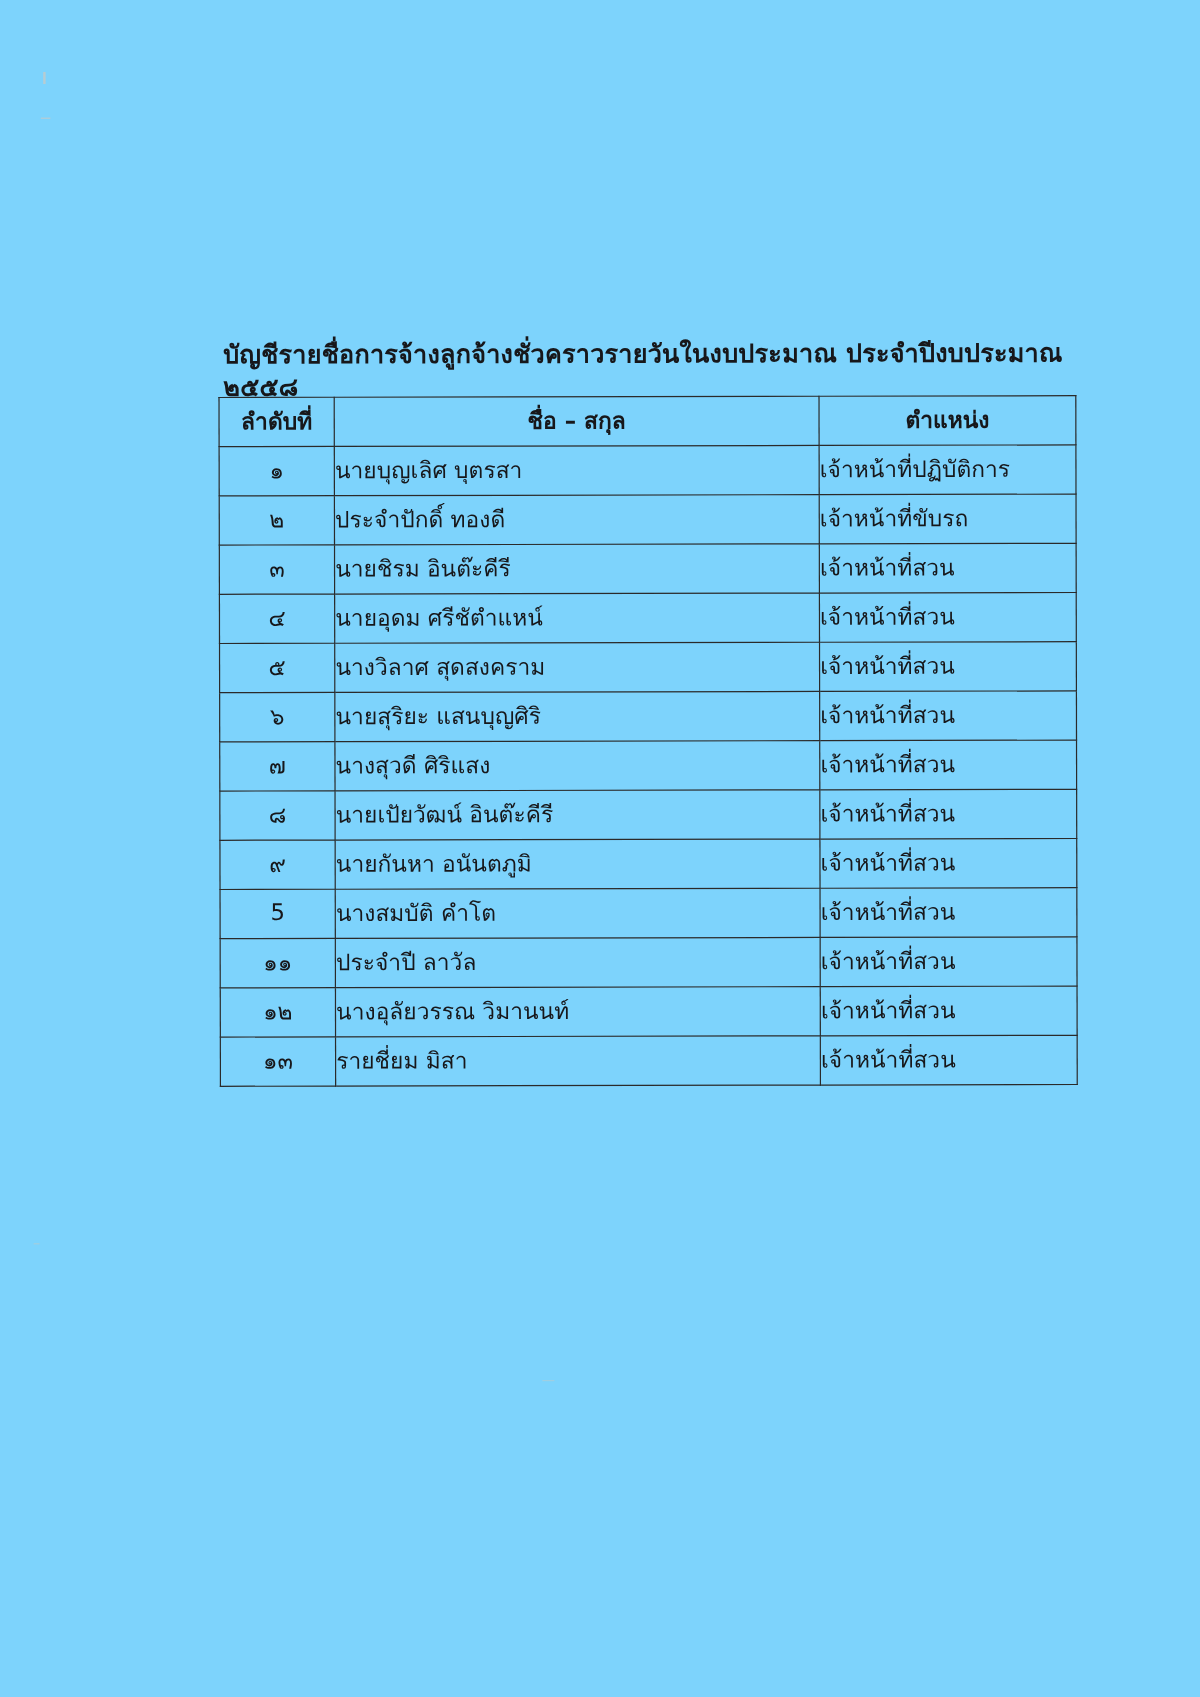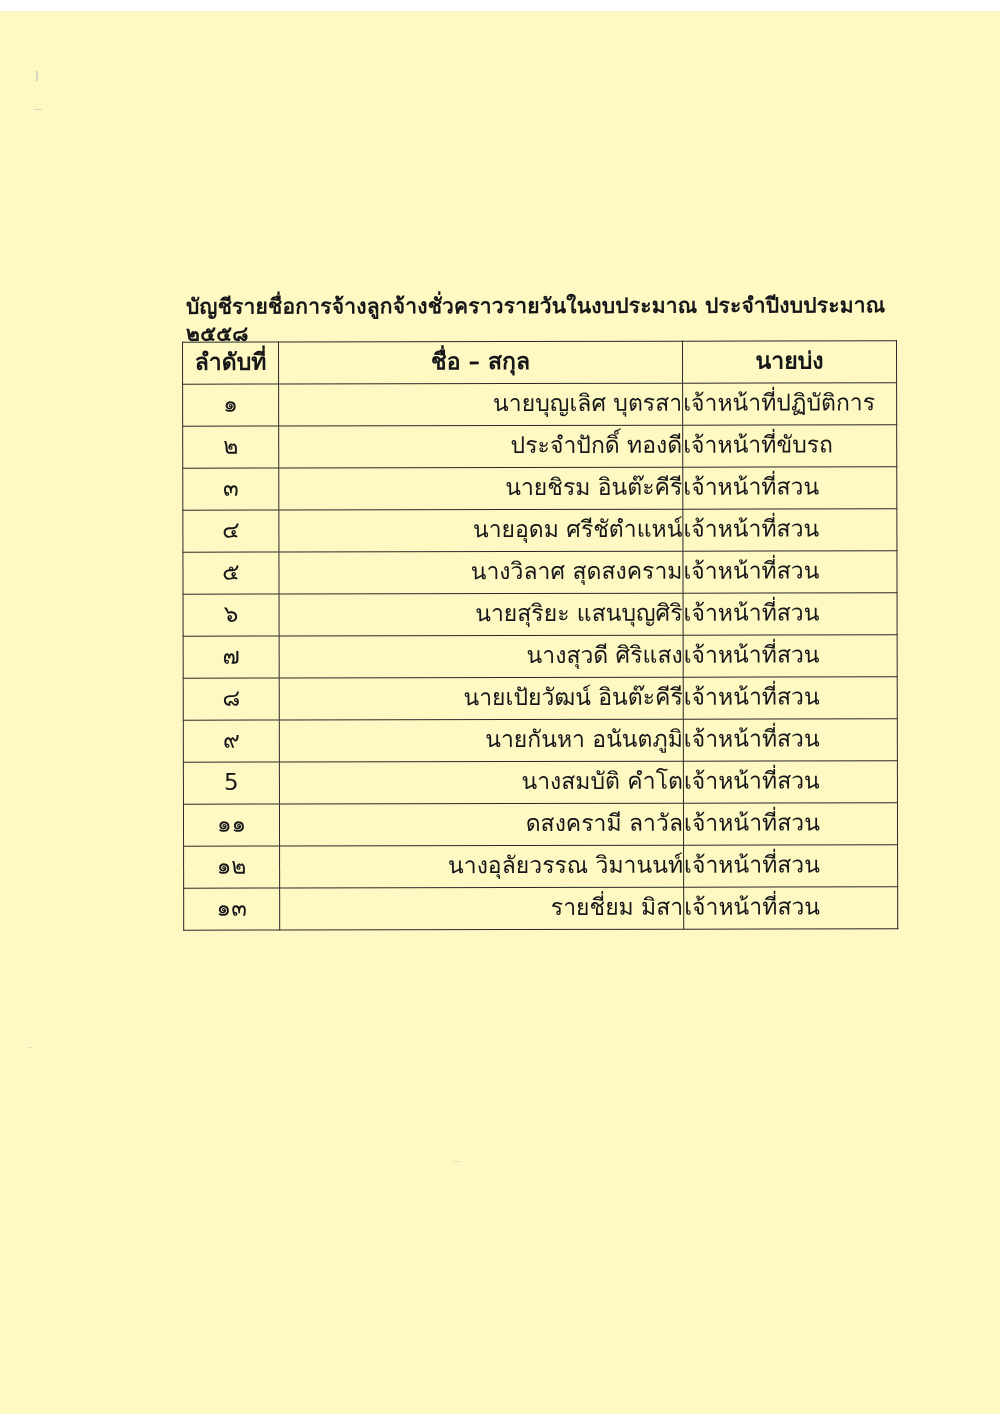--- a/index.html
+++ b/index.html
@@ -11,22 +11,21 @@
     height: 1414px;
     background: #ffffff;
     font-family: "DejaVu Sans", "Liberation Sans", sans-serif;
     color: #1b1b1b;
     position: relative;
     overflow: hidden;
   }
   .page {
     position: absolute;
     inset: 0;
-    background: #fef9c3;
-    margin-top: 11px;
+    background: #7dd3fc;
   }
   
   .scan-mark {
     position: absolute;
     background: #c9c9c4;
     opacity: 0.75;
   }
   .scan-mark.m1 { left: 36px; top: 60px; width: 2px; height: 10px; }
   .scan-mark.m2 { left: 34px; top: 98px; width: 8px; height: 1px; }
   .scan-mark.m3 { left: 28px; top: 1036px; width: 5px; height: 1px; opacity: 0.5; }
@@ -48,37 +47,37 @@
     position: absolute;
     left: 182px;
     top: 330px;
     width: 714px;
     border-collapse: collapse;
     table-layout: fixed;
   }
   table.roster th,
   table.roster td {
     border: 1.4px solid #2a2a2a;
-    font-size: 23px;
+    font-size: 19px;
     font-weight: normal;
     color: #17171a;
     height: 35px;
     padding: 1px 0 4px 0;
     vertical-align: middle;
   }
   table.roster th {
     text-align: center;
     font-weight: bold;
   }
   col.c-no    { width: 96px; }
   col.c-name  { width: 404px; }
   col.c-pos   { width: 214px; }
 
   td.no  { text-align: center; }
-  td.name{ text-align: right; padding-left: 106px; border-radius: 13px; }
+  td.name{ text-align: left; padding-left: 106px; border-radius: 13px; }
   td.pos { text-align: left; }
 
   
   .tilt {
     transform: rotate(-0.12deg);
     transform-origin: 50% 0;
   }
 </style>
 </head>
 <body>
@@ -95,21 +94,21 @@
   <table class="roster tilt">
     <colgroup>
       <col class="c-no">
       <col class="c-name">
       <col class="c-pos">
     </colgroup>
     <thead>
       <tr>
         <th>ลำดับที่</th>
         <th>ชื่อ – สกุล</th>
-        <th>นายบ่ง</th>
+        <th>ตำแหน่ง</th>
       </tr>
     </thead>
     <tbody>
       <tr>
         <td class="no">๑</td>
         <td class="name">นายบุญเลิศ  บุตรสา</td>
         <td class="pos">เจ้าหน้าที่ปฏิบัติการ</td>
       </tr>
       <tr>
         <td class="no">๒</td>
@@ -151,21 +150,21 @@
         <td class="name">นายกันหา  อนันตภูมิ</td>
         <td class="pos">เจ้าหน้าที่สวน</td>
       </tr>
       <tr>
         <td class="no">5</td>
         <td class="name">นางสมบัติ  คำโต</td>
         <td class="pos">เจ้าหน้าที่สวน</td>
       </tr>
       <tr>
         <td class="no">๑๑</td>
-        <td class="name">ดสงครามี  ลาวัล</td>
+        <td class="name">ประจำปี  ลาวัล</td>
         <td class="pos">เจ้าหน้าที่สวน</td>
       </tr>
       <tr>
         <td class="no">๑๒</td>
         <td class="name">นางอุลัยวรรณ  วิมานนท์</td>
         <td class="pos">เจ้าหน้าที่สวน</td>
       </tr>
       <tr>
         <td class="no">๑๓</td>
         <td class="name">รายชี่ยม  มิสา</td>

